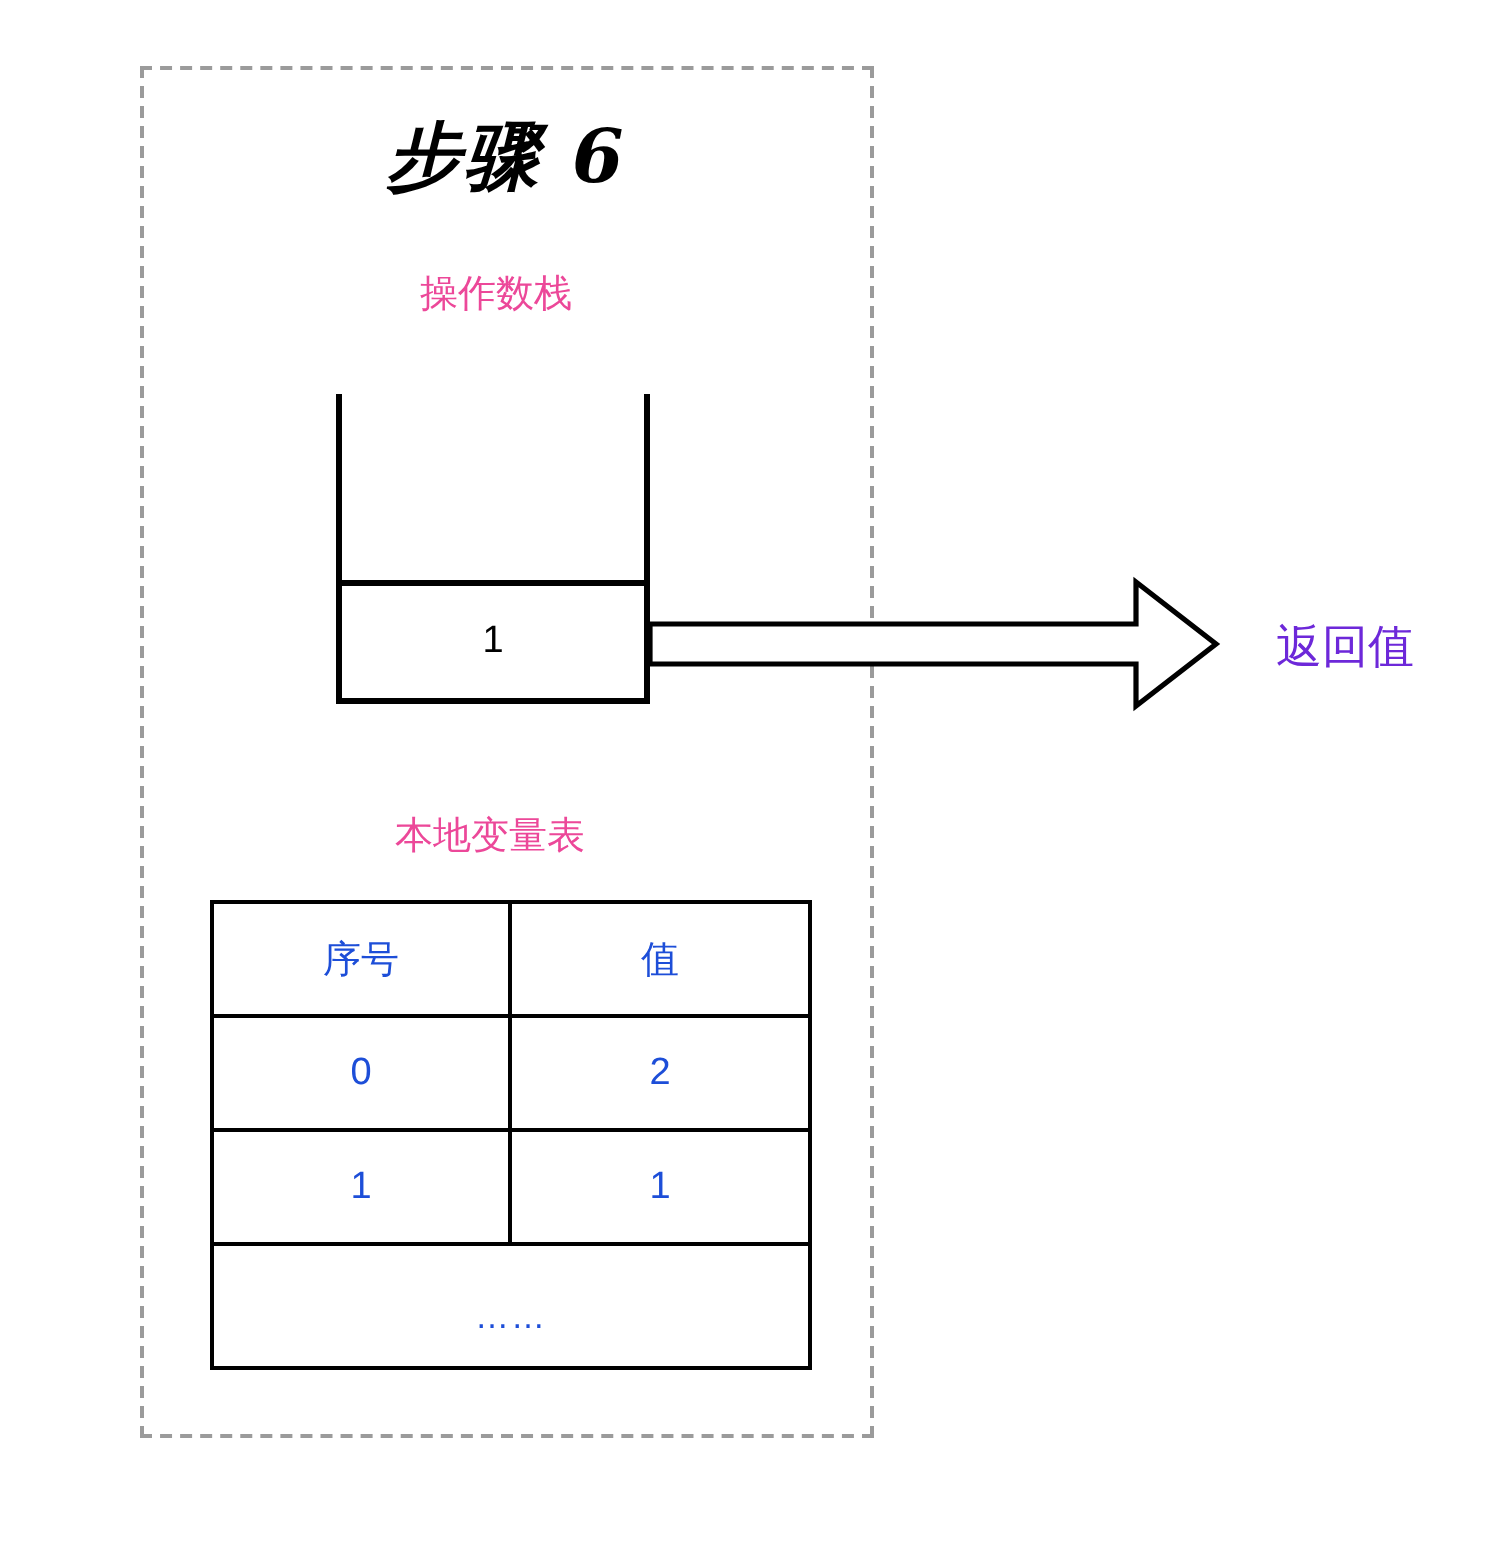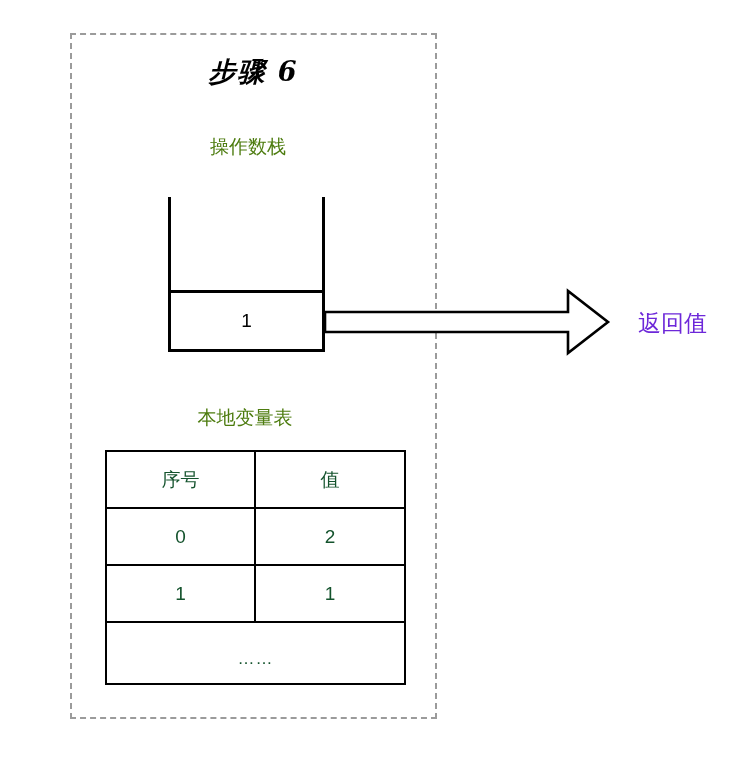--- a/index.html
+++ b/index.html
@@ -35,32 +35,32 @@
   
   .step-title {
     position: absolute;
     left: 70px;
     top: 54px;
     width: 367px;
     text-align: center;
     font-family: "DejaVu Serif", "Liberation Serif", serif;
     font-style: italic;
     font-weight: 700;
-    font-size: 27px;
+    font-size: 37px;
     letter-spacing: 2px;
     color: #000000;
     white-space: nowrap;
   }
 
   
   .caption {
     position: absolute;
     text-align: center;
     font-size: 19px;
-    color: #4d7c0f;
+    color: #ec4899;
     white-space: nowrap;
     font-family: Liberation Serif, serif;
   }
   .caption-stack {
     left: 128px;
     top: 134px;
     width: 240px;
   }
   .caption-table {
     left: 125px;
@@ -132,21 +132,21 @@
     border-collapse: collapse;
     table-layout: fixed;
     background: transparent;
   }
   .lv-table td {
     border: 2px solid #000000;
     height: 55px;
     text-align: center;
     vertical-align: middle;
     font-size: 19px;
-    color: #14532d;
+    color: #1d4ed8;
     padding: 0;
     font-family: "Liberation Sans", "DejaVu Sans", sans-serif;
   }
   .lv-table td.col-a { width: 147px; }
   .lv-table td.col-b { width: 148px; }
   .lv-table tr.ellipsis-row td {
     height: 60px;
     letter-spacing: 1px;
     font-size: 17px;
   }

